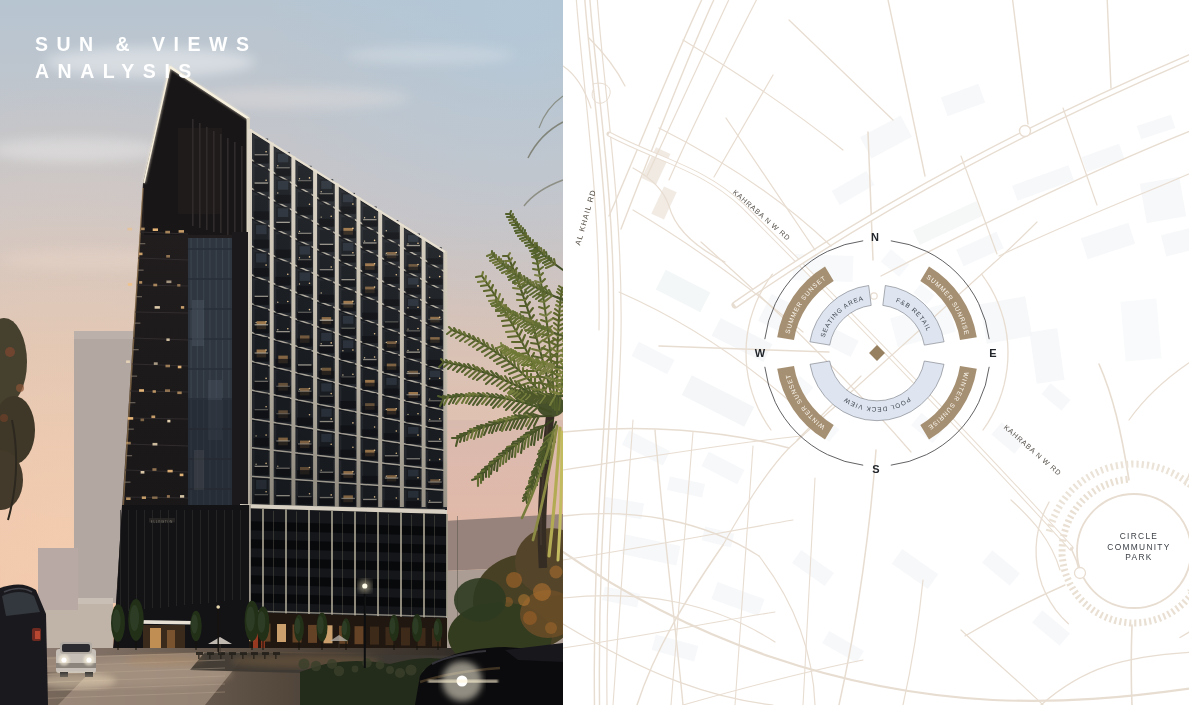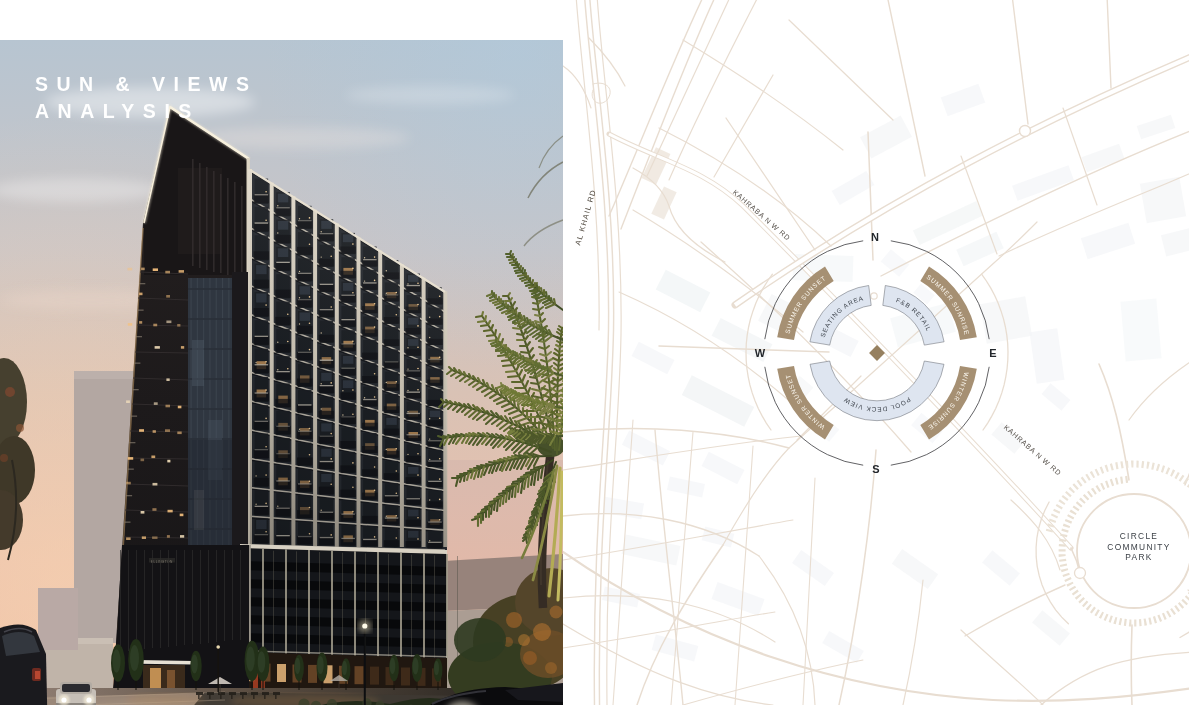--- a/index.html
+++ b/index.html
@@ -1,17 +1,17 @@
 <!DOCTYPE html>
 <html><head><meta charset="utf-8"><title>Sun &amp; Views Analysis</title>
 <style>
 html,body{margin:0;padding:0;background:#ffffff;}
 body{font-family:"Liberation Sans",sans-serif;width:1189px;height:705px;overflow:hidden;}
 .page{position:relative;width:1189px;height:705px;display:flex;}
-.photo{width:563px;height:501px;flex:none;margin-top:40px;}
+.photo{width:563px;height:501px;flex:none;}
 .map{width:626px;height:705px;flex:none;}
 svg{display:block;}
 </style></head>
 <body>
 <div class="page">
 
 <div class="photo">
       <svg width="563" height="705" viewBox="0 0 563 705" font-family="'Liberation Sans',sans-serif">
         <defs>
 <linearGradient id="skyg" x1="0" y1="0" x2="0" y2="1">

